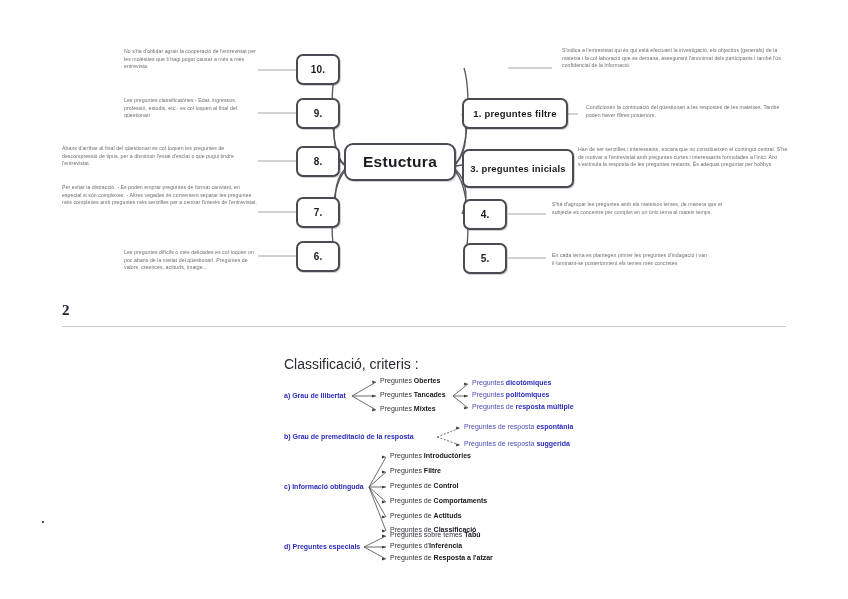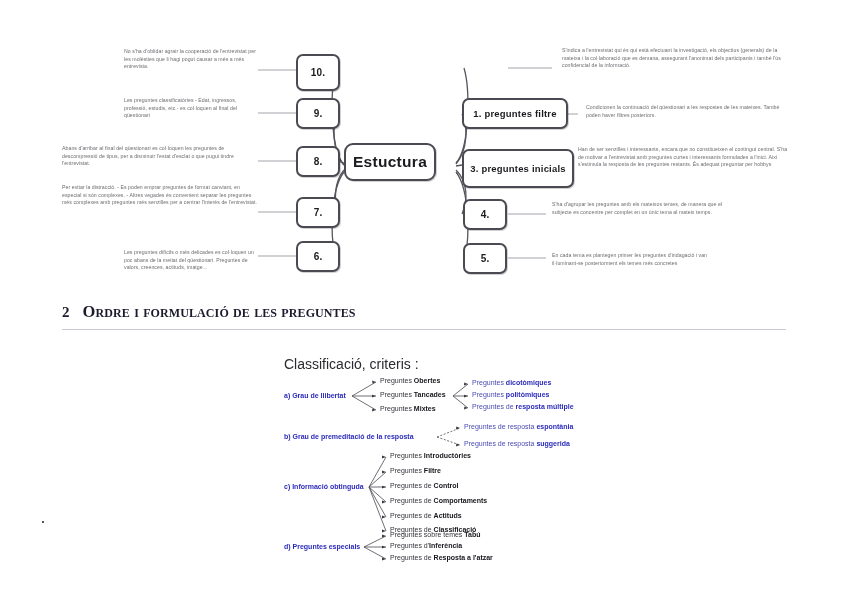--- a/index.html
+++ b/index.html
@@ -172,25 +172,25 @@
         <line x1="296" y1="256" x2="258" y2="256"></line>
 
         <line x1="508" y1="68" x2="552" y2="68"></line>
         <line x1="540" y1="114" x2="578" y2="114"></line>
         <line x1="540" y1="165" x2="570" y2="165"></line>
         <line x1="508" y1="214" x2="546" y2="214"></line>
         <line x1="508" y1="258" x2="546" y2="258"></line>
       </g>
     </svg>
 
-    <div class="node center" style="left:344px; top:143px; width:92px; height:38px;">
+    <div class="node center" style="left:344px; top:143px; width:112px; height:38px;">
       <span>Estuctura</span>
     </div>
 
-    <div class="node num" style="left:296px; top:54px; width:44px; height:37px;">
+    <div class="node num" style="left:296px; top:54px; width:44px; height:31px;">
       <span>10.</span>
     </div>
     <div class="node num" style="left:296px; top:98px; width:44px; height:31px;">
       <span>9.</span>
     </div>
     <div class="node num" style="left:296px; top:146px; width:44px; height:31px;">
       <span>8.</span>
     </div>
     <div class="node num" style="left:296px; top:197px; width:44px; height:31px;">
       <span>7.</span>
@@ -221,21 +221,20 @@
     <div class="annot right" style="left:562px; top:47px; width:226px;">S'indica a l'entrevistat qui és qui està efectuant la investigació, els objectius (generals) de la mateixa i la col·laboració que es demana, assegurant l'anonimat dels participants i també l'ús confidencial de la informació.</div>
     <div class="annot right" style="left:586px; top:104px; width:200px;">Condicionen la continuació del qüestionari a les respostes de les mateixes. També poden haver filtres posteriors.</div>
     <div class="annot right" style="left:578px; top:146px; width:210px;">Han de ser senzilles i interessants, encara que no constitueixen el contingut central. S'ha de motivar a l'entrevistat amb preguntes curtes i interessants formulades a l'inici. Així s'estimula la resposta de les preguntes restants. És adequat preguntar per hobbys</div>
     <div class="annot right" style="left:552px; top:201px; width:178px;">S'ha d'agrupar les preguntes amb els mateixos temes, de manera que el subjecte es concentre per complet en un únic tema al mateix temps.</div>
     <div class="annot right" style="left:552px; top:252px; width:178px;">En cada tema es plantegen primer les preguntes d'indagació i van il·luminant-se posteriorment els temes més concretes</div>
   </div>
 
   <div id="heading">
     <div class="htext">
       <span class="hnum">2</span>
-      <span class="hlabel">Ordre i formulació de les preguntes</span>
     </div>
     <div class="rule"></div>
   </div>
 
   <div class="side-dot"></div>
 
   <div id="classmap">
 
     <svg class="wires2" viewBox="0 0 848 240">
       <g fill="none" stroke="#4a4a52" stroke-width="0.8">

